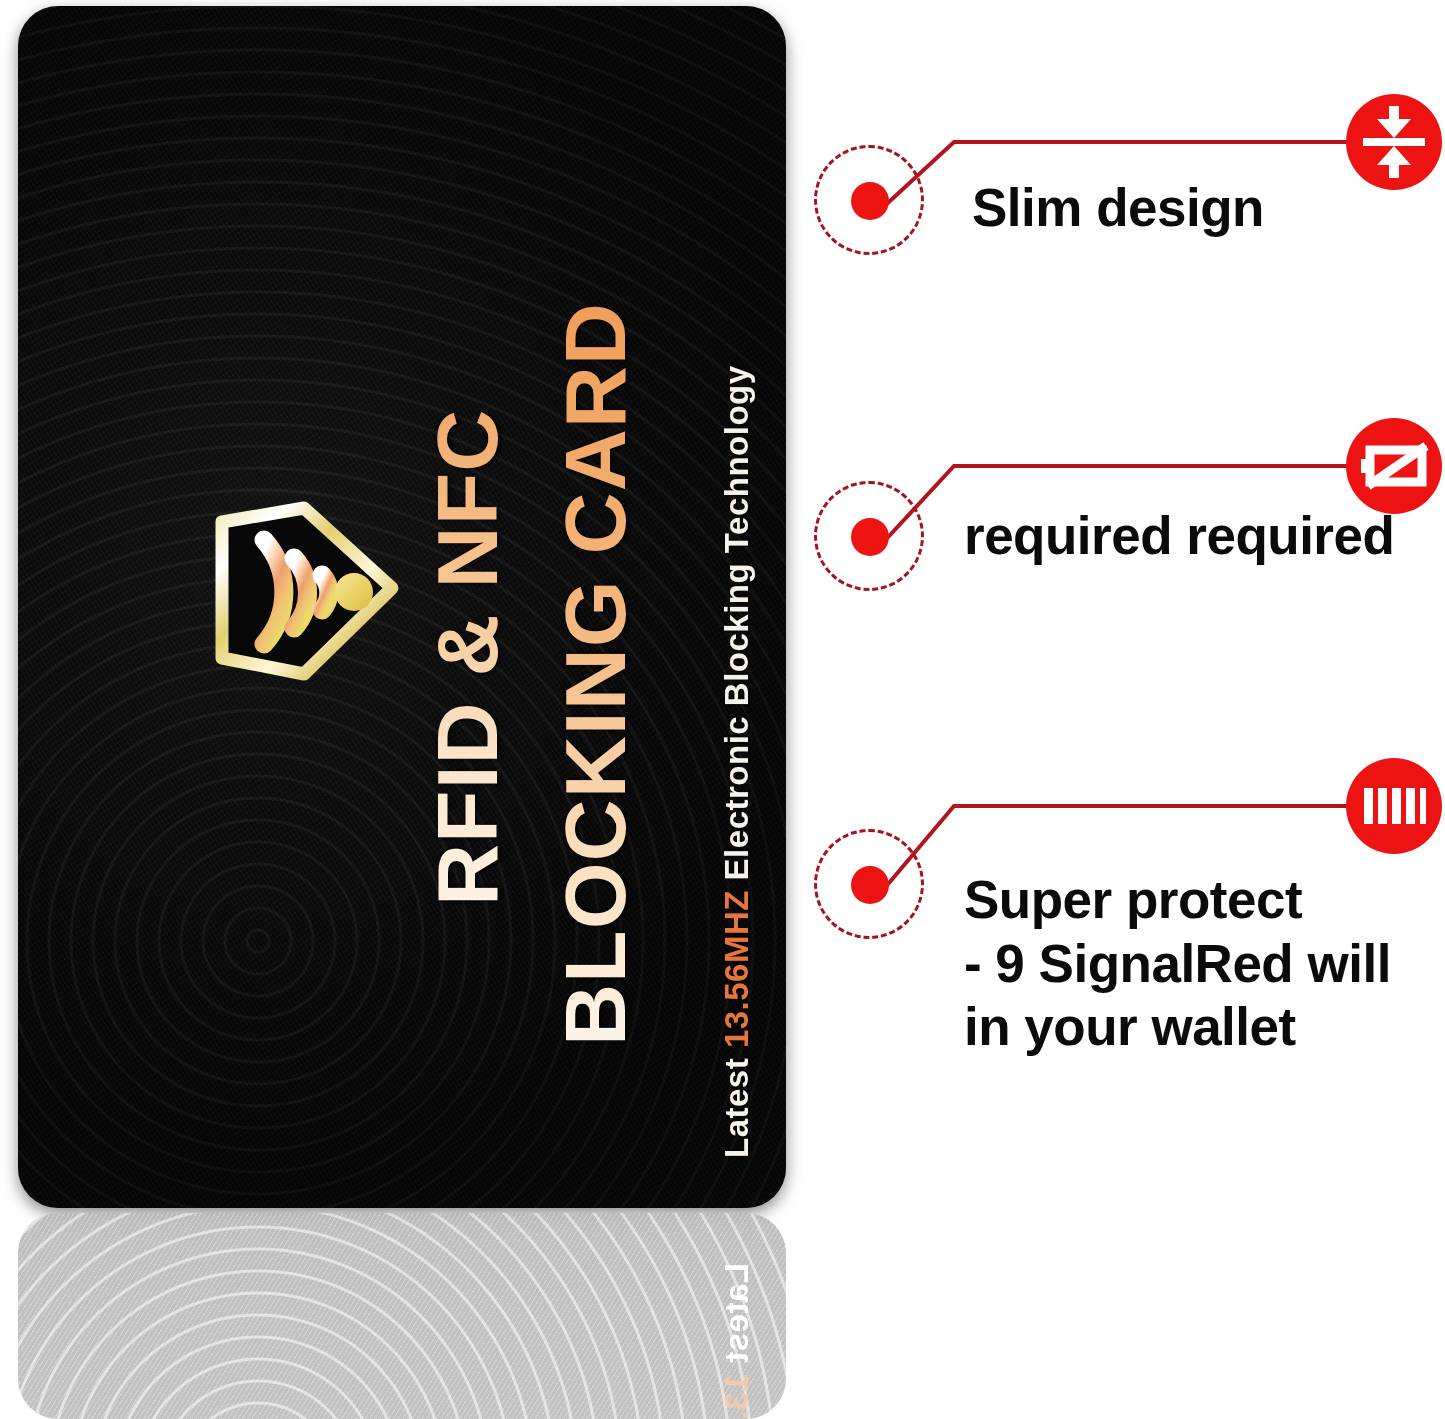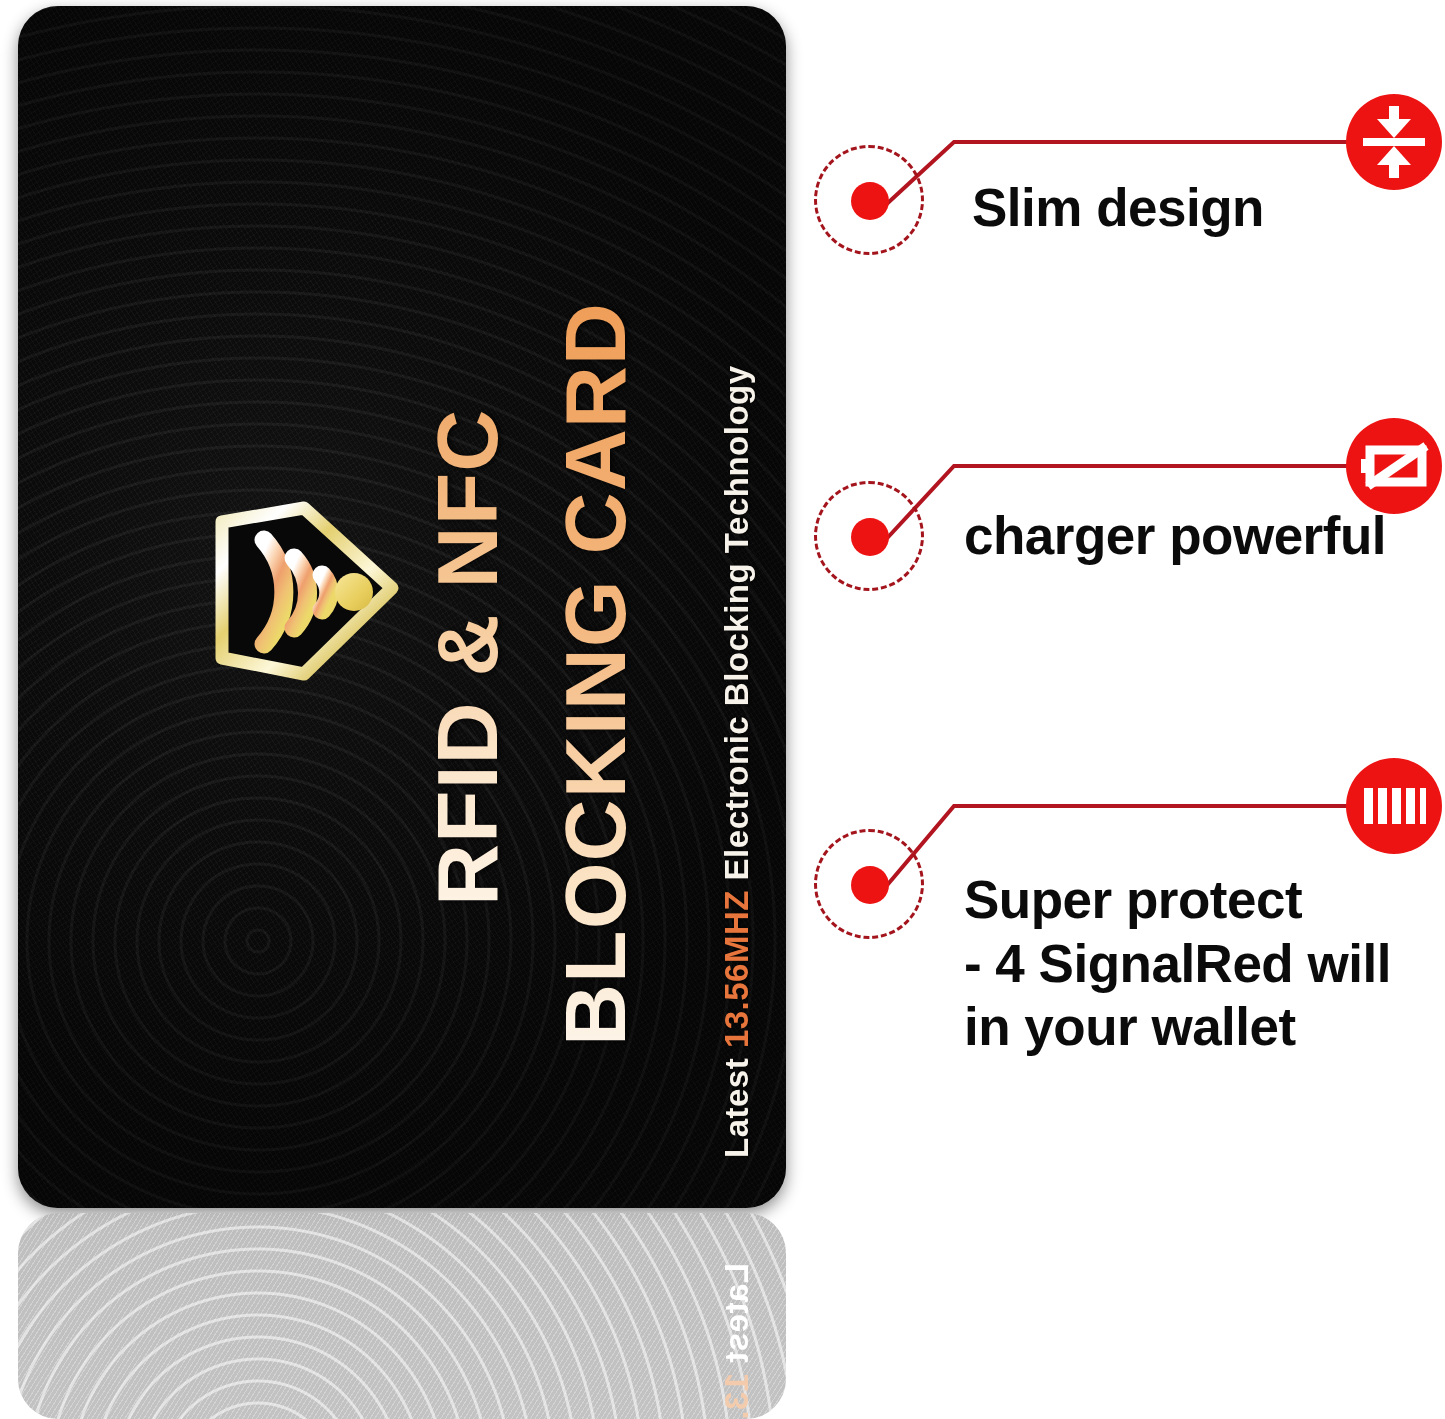--- a/index.html
+++ b/index.html
@@ -368,21 +368,21 @@
       <svg width="96" height="96" viewBox="0 0 96 96">
         <g fill="none" stroke="#ffffff" stroke-width="9">
           <rect x="24" y="32" width="52" height="32"></rect>
         </g>
         <rect x="15" y="41" width="10" height="14" fill="#ffffff"></rect>
         <line x1="22" y1="68" x2="80" y2="28" stroke="#ffffff" stroke-width="9"></line>
       </svg>
     </div>
 
     <div class="feat-text" style="left:158px; top:168px; font-size:53px;">
-      <div>charger powerful</div>
+      <div>required required</div>
     </div>
   </div>
 
   <div class="callout" style="top:680px;">
 
     <svg class="leader" width="636" height="420" viewBox="0 0 636 420">
       <polyline points="72,216 148,126 560,126" fill="none" stroke="#b21520" stroke-width="4"></polyline>
     </svg>
 
     <div class="marker" style="left:8px; top:149px;">
@@ -397,18 +397,18 @@
           <rect x="32" y="30" width="9" height="36"></rect>
           <rect x="46" y="30" width="9" height="36"></rect>
           <rect x="60" y="30" width="9" height="36"></rect>
           <rect x="74" y="30" width="6" height="36"></rect>
         </g>
       </svg>
     </div>
 
     <div class="feat-text" style="left:158px; top:188px; font-size:53px;">
       <div>Super protect</div>
-      <div>- 4 SignalRed will</div>
+      <div>- 9 SignalRed will</div>
       <div>in your wallet</div>
     </div>
   </div>
 
 </div>
 
 </body></html>

